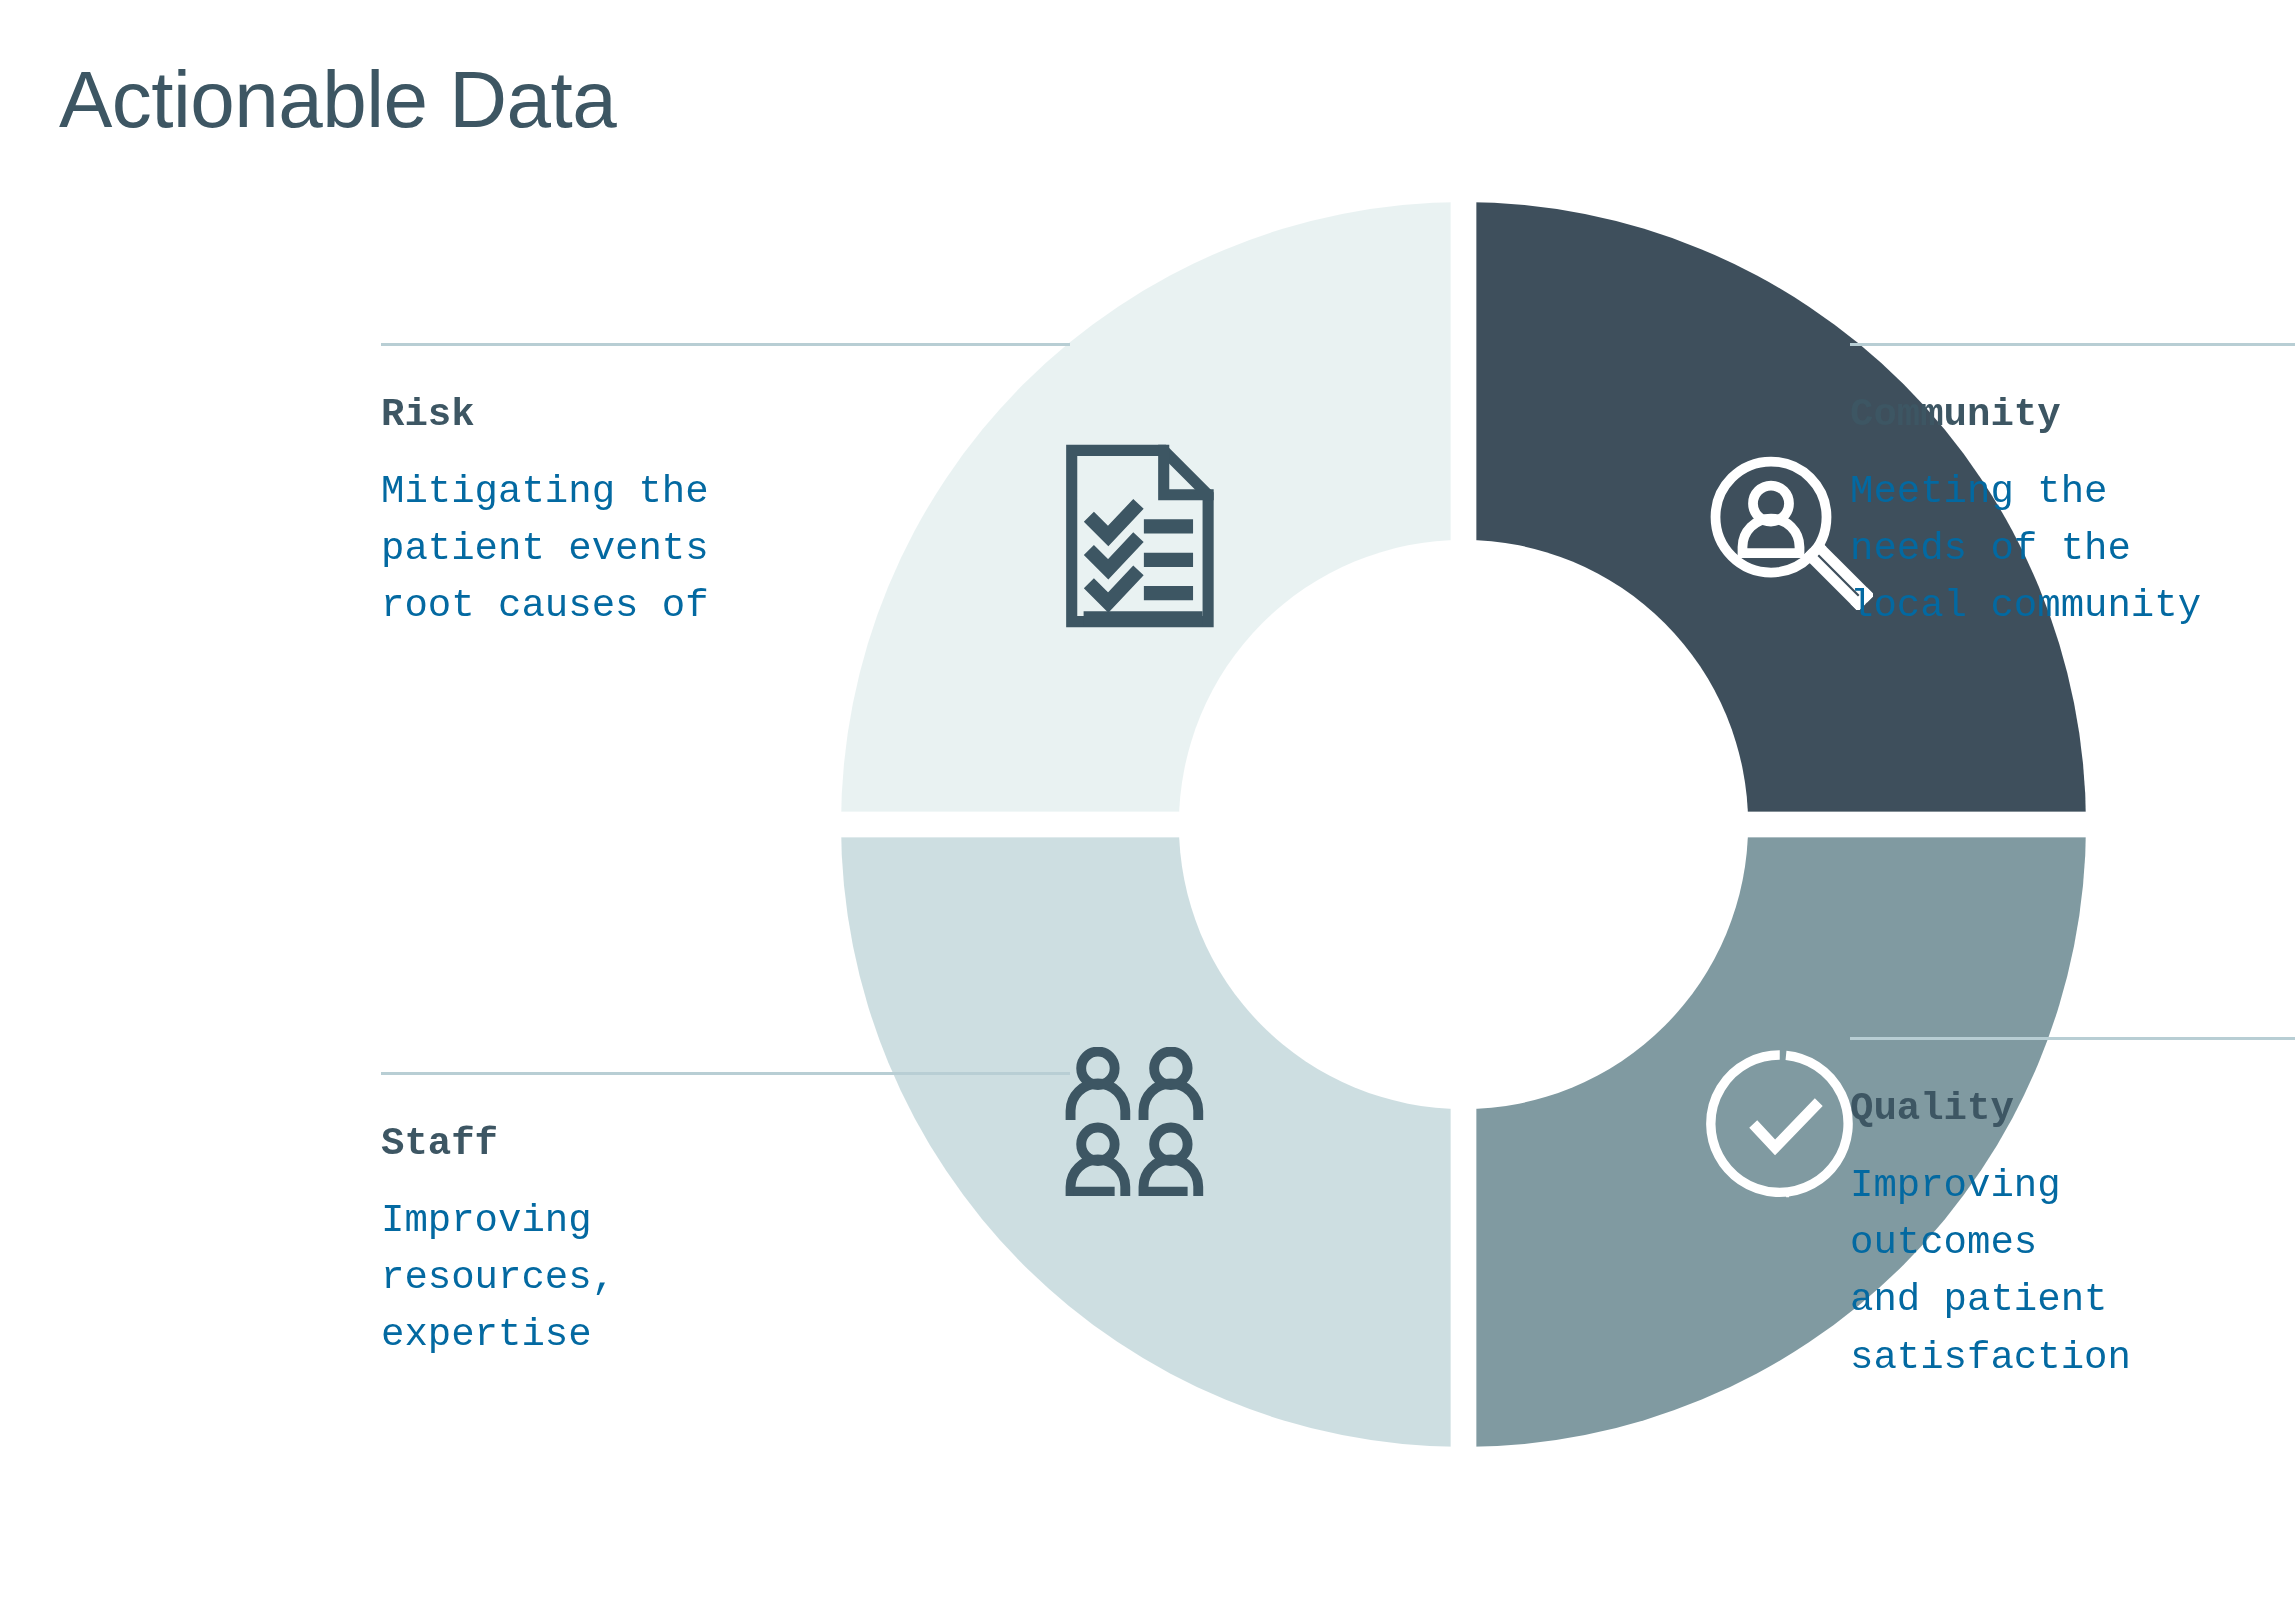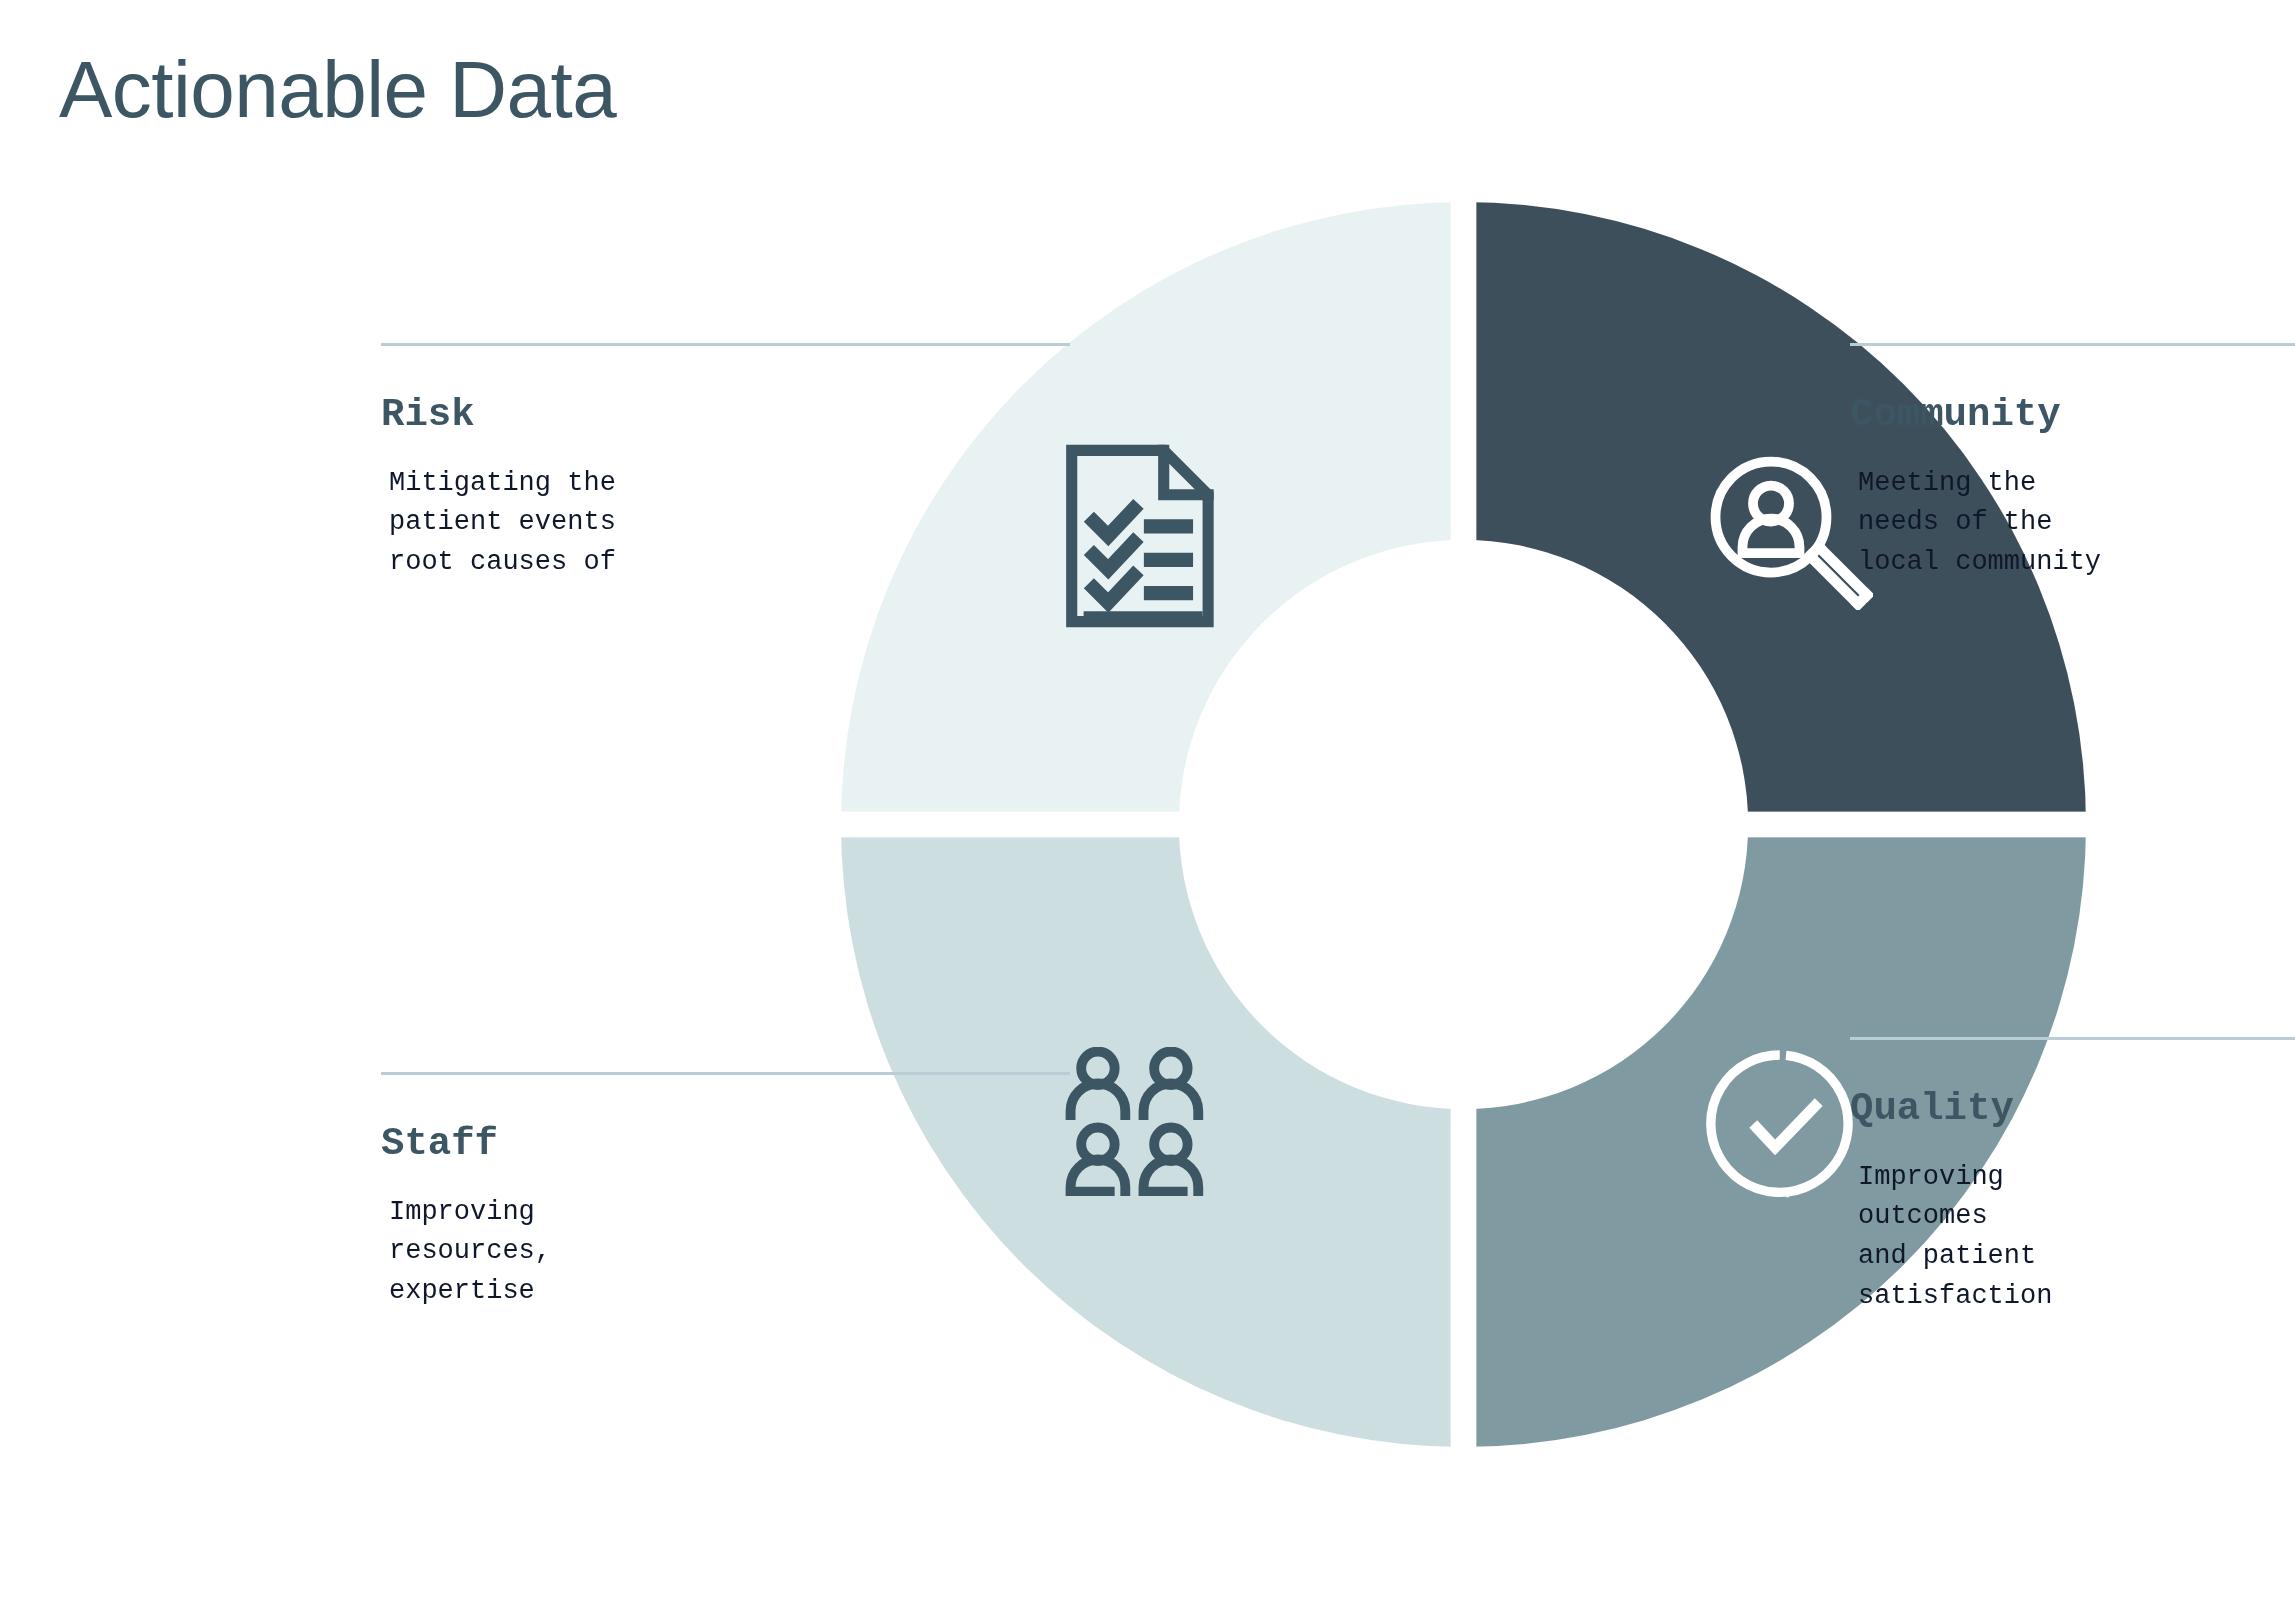--- a/index.html
+++ b/index.html
@@ -7,21 +7,21 @@
     width: 2833px; height: 1601px;
     background: #ffffff;
     font-family: "Liberation Sans", sans-serif;
     overflow: hidden;
   }
   #slide { position: relative; width: 2833px; height: 1601px; background: #fff; }
 
   
   #page-title {
     position: absolute;
-    left: 59px; top: 50px;
+    left: 59px; top: 60px;
     font-size: 80px;
     font-weight: 400;
     color: #3d5663;
     letter-spacing: -0.5px;
     line-height: 1;
     white-space: nowrap;
   }
 
   
   #donut-wrap {
@@ -48,25 +48,24 @@
     margin-bottom: 50px;
   }
   .block .block-title {
     font-size: 39px;
     font-weight: 700;
     color: #3d5663;
     line-height: 1;
     margin-bottom: 28.5px;
   }
   .block .block-body {
-    font-size: 27px;
+    font-size: 39px;
     font-weight: 400;
-    color: #0f172a;
+    color: #0369a1;
     line-height: 1.47;
-    margin-left: 8px;
   }
 
   #block-risk      { left: 381px;  top: 343px;  width: 689px; }
   #block-risk .rule { width: 689px; }
   #block-community { left: 1850px; top: 343px;  width: 786px; }
   #block-community .rule { width: 786px; }
   #block-staff     { left: 381px;  top: 1072px; width: 689px; }
   #block-staff .rule { width: 689px; }
   #block-quality   { left: 1850px; top: 1037px; width: 786px; }
   #block-quality .rule { width: 786px; }

